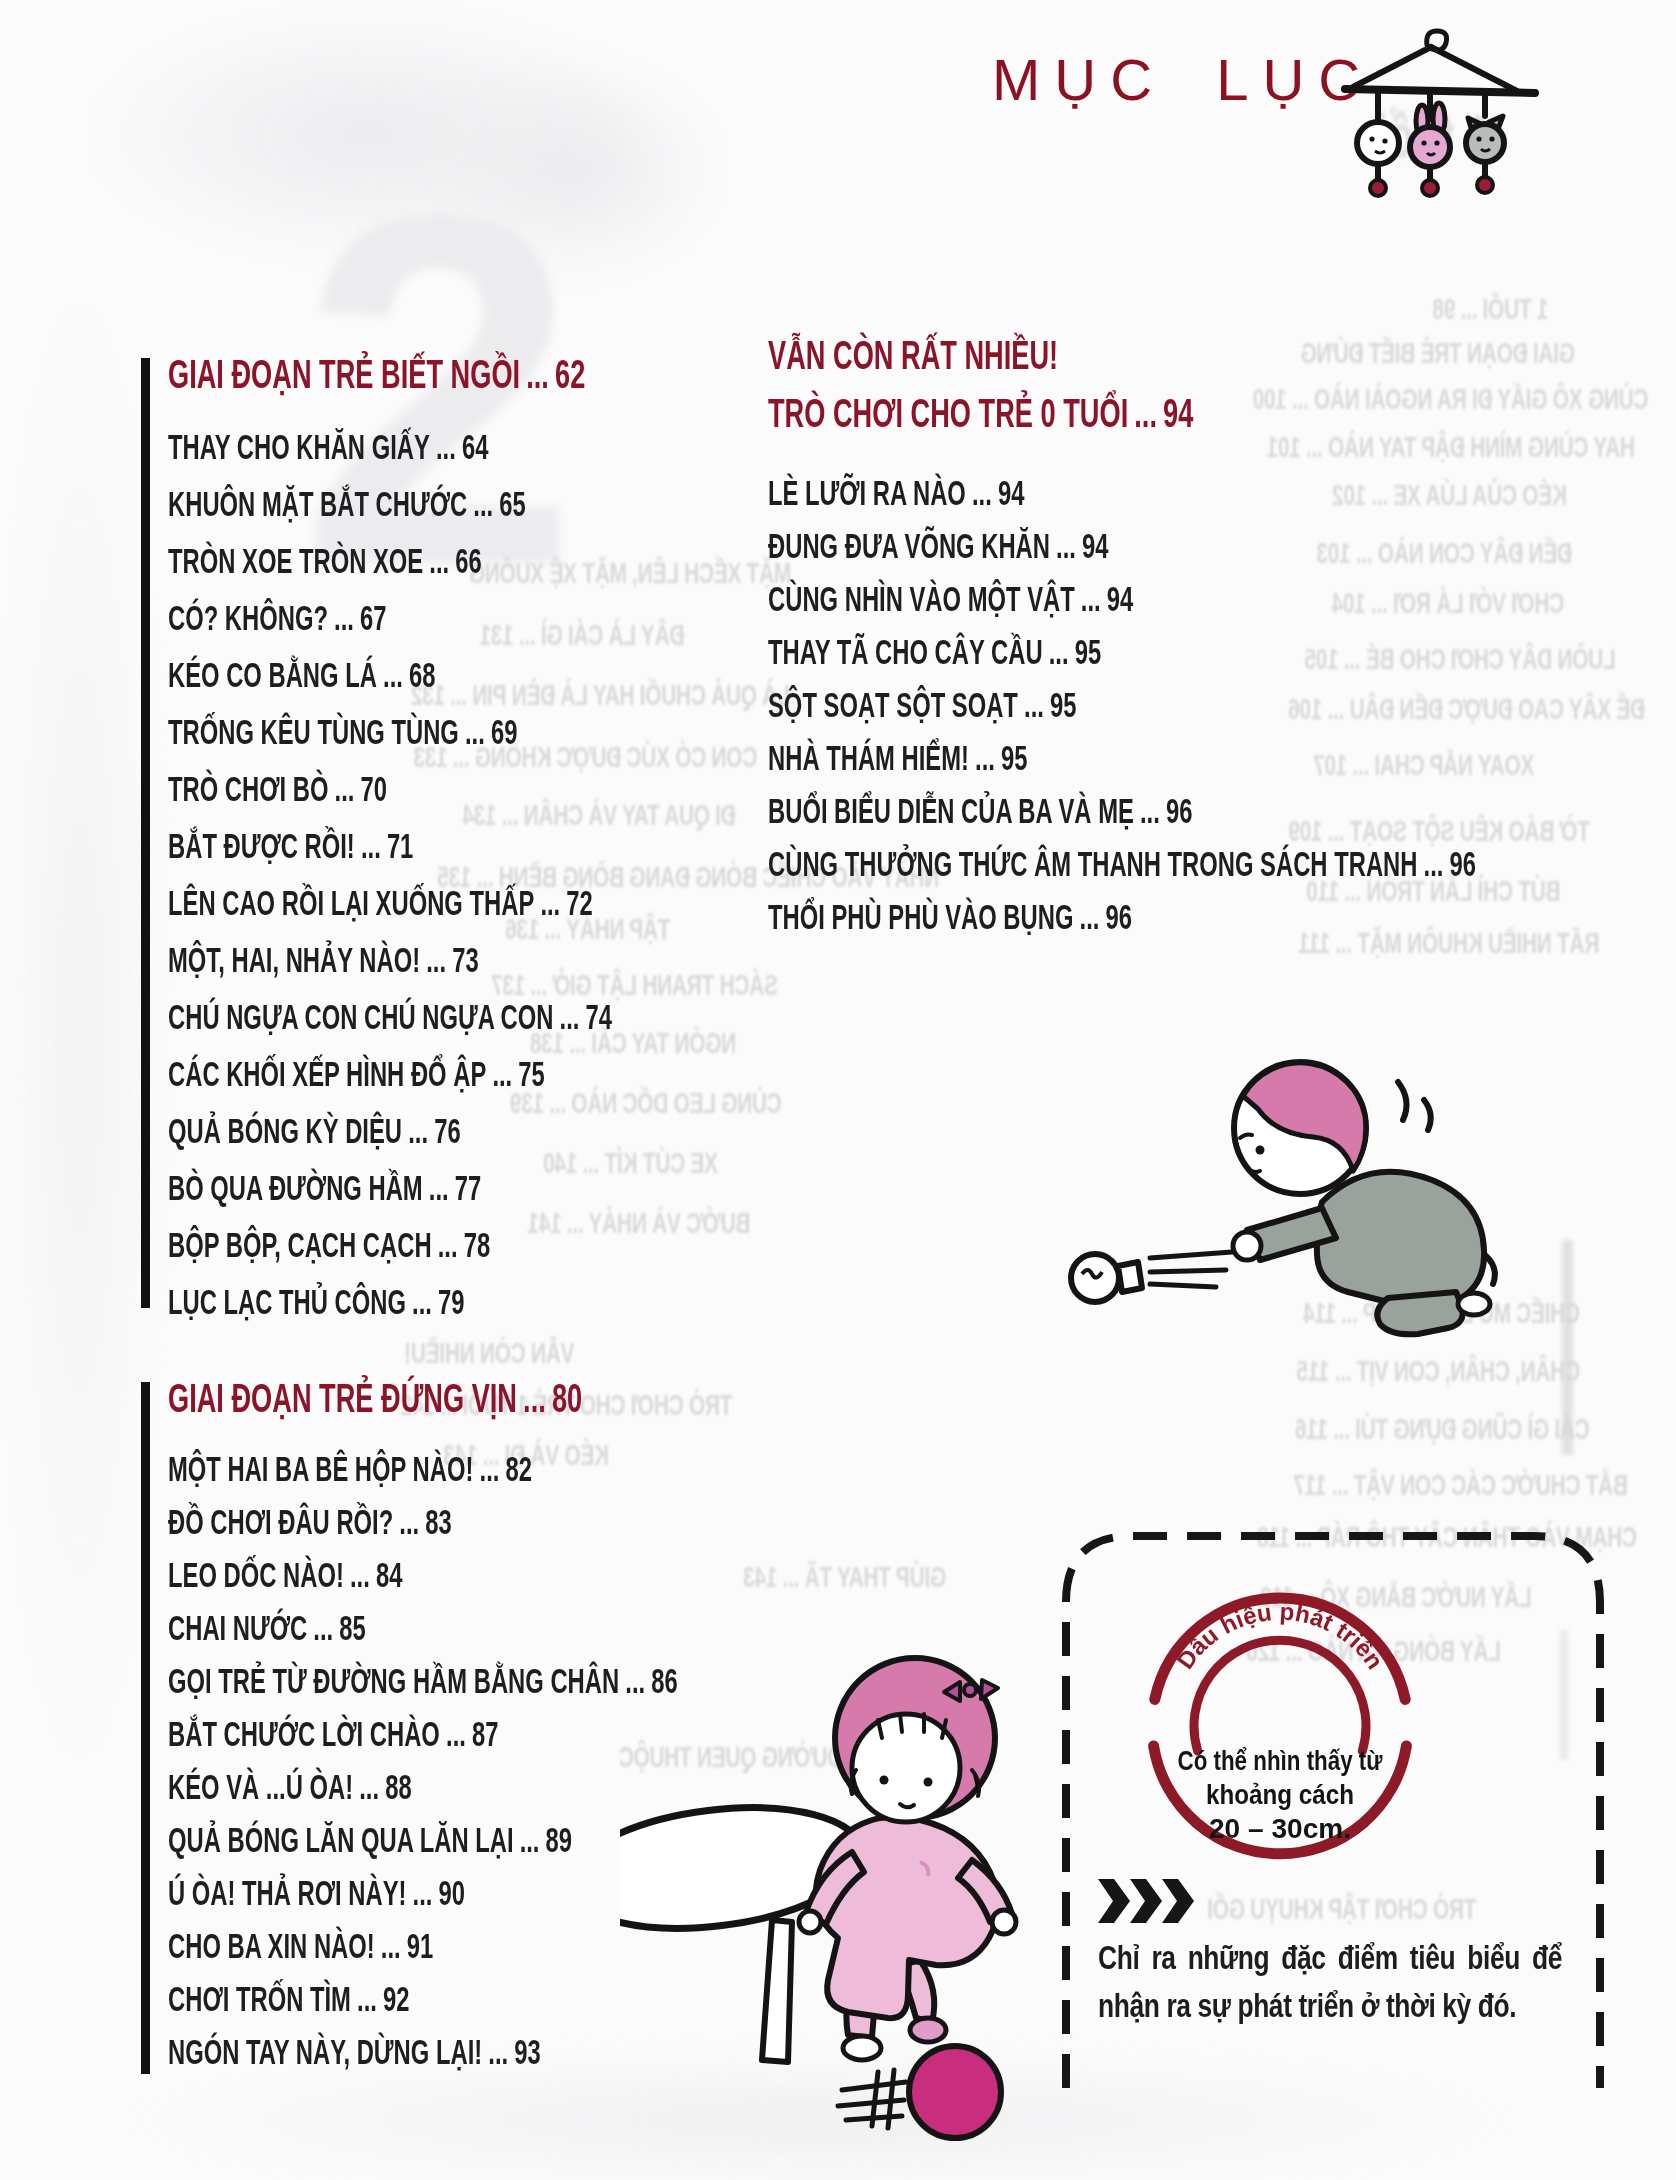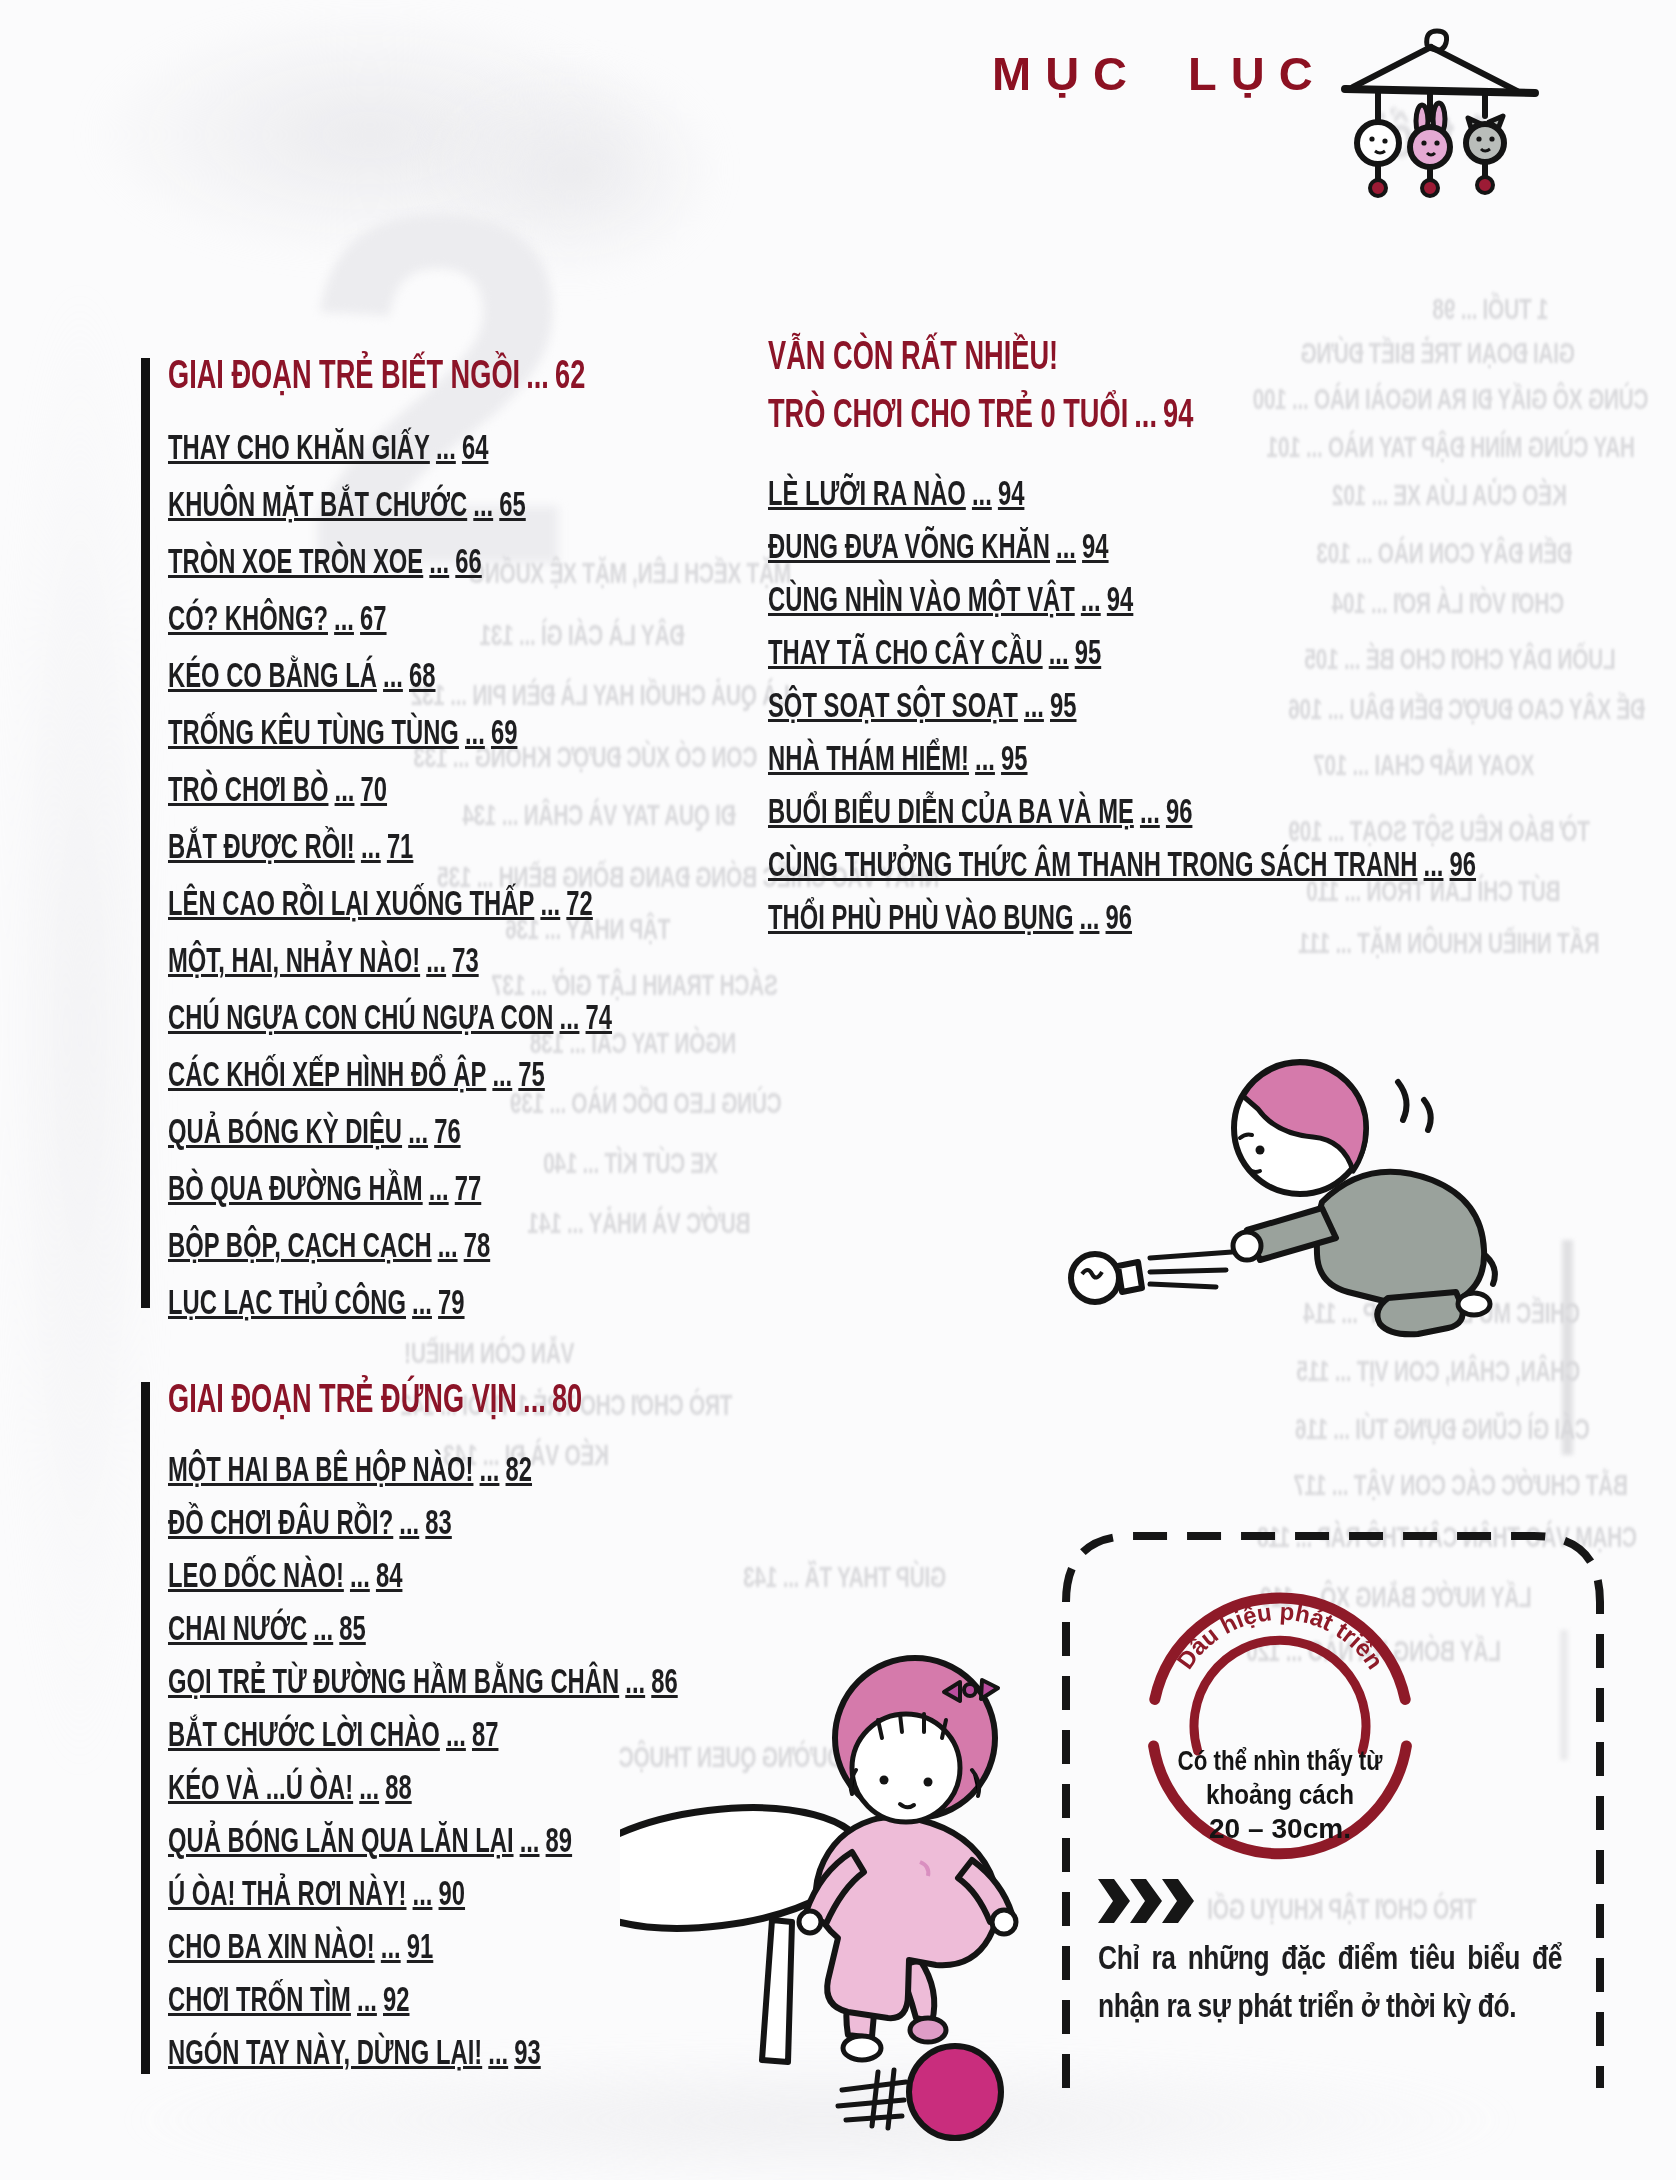--- a/index.html
+++ b/index.html
@@ -9,28 +9,28 @@
   .blob{position:absolute;border-radius:50%;filter:blur(14px);background:radial-gradient(closest-side,#ebebee,rgba(255,255,255,0));}
   .bleed{position:absolute;color:#d5d5d8;font-weight:700;font-size:30px;letter-spacing:-.5px;
          white-space:nowrap;filter:blur(1.6px);transform:scale(-0.7,1);opacity:.9;z-index:1;}
   .bleed-big{font-size:62px;filter:blur(2.2px);color:#dcdcdf;}
   .bleed-two{position:absolute;font-size:500px;line-height:1;font-weight:700;color:#ececef;
              filter:blur(5px);z-index:0;}
   .edge-shadow{position:absolute;background:#d8d8db;filter:blur(2px);opacity:.75;z-index:1;}
   
   .sec-head{position:absolute;font-size:40px;font-weight:700;color:#8c1428;white-space:nowrap;
             transform:scaleX(.68);transform-origin:0 0;z-index:3;}
-  .toc-list{position:absolute;z-index:3;text-decoration:underline;}
+  .toc-list{position:absolute;z-index:3;}
   .row{font-size:35px;font-weight:700;color:#1e1e20;white-space:nowrap;
        transform:scaleX(.68);transform-origin:0 50%;}
   .lh57{height:57px;line-height:57px;}
   .lh53{height:53px;line-height:53px;}
   .dots{padding:0 9px;}
   .vbar{position:absolute;width:9px;background:#121212;z-index:3;}
-  .title{position:absolute;left:992px;top:46px;font-size:47px;font-weight:700;letter-spacing:14px;
+  .title{position:absolute;left:992px;top:46px;font-size:58px;font-weight:400;letter-spacing:14px;
          word-spacing:20px;color:#8c1122;z-index:3;}
   
   .abs{position:absolute;}
   .dev-desc{position:absolute;left:1098px;top:1934px;width:580px;font-size:33px;line-height:48px;
             font-weight:700;color:#1d1d1f;text-align:justify;letter-spacing:-.5px;
             transform:scaleX(.8);transform-origin:0 0;z-index:5;}
   svg{display:block;}
 </style>
 </head>
 <body>

